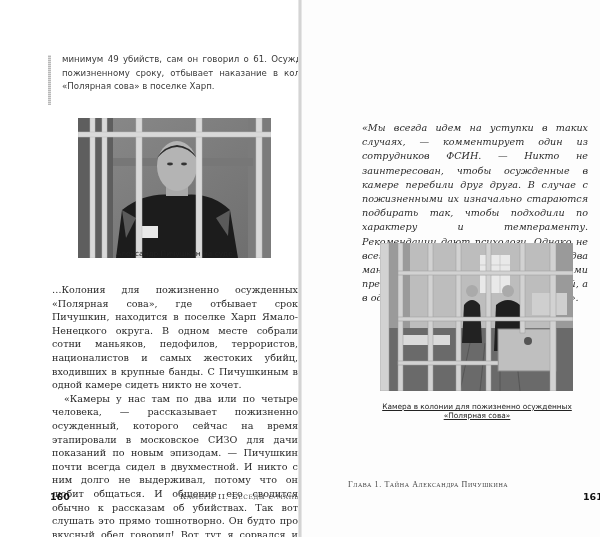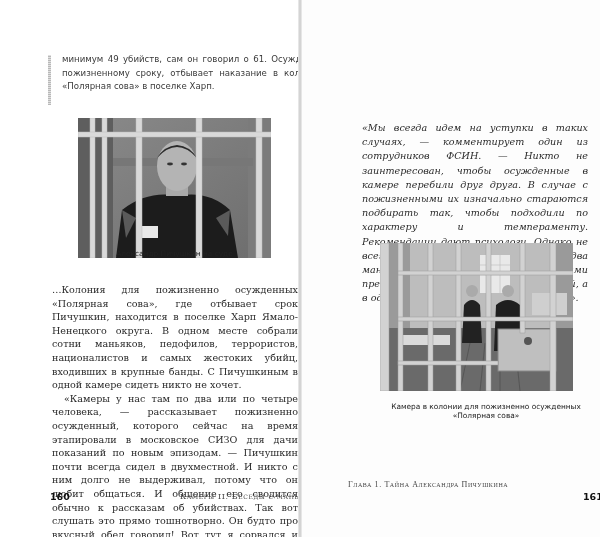--- a/index.html
+++ b/index.html
@@ -127,18 +127,18 @@
         <rect x="76" y="0" width="5" height="148"></rect>
         <rect x="106" y="0" width="5" height="148"></rect>
         <rect x="140" y="0" width="5" height="90"></rect>
         <rect x="170" y="0" width="6" height="148"></rect>
         <rect x="18" y="28" width="175" height="4"></rect>
         <rect x="18" y="74" width="175" height="4"></rect>
         <rect x="18" y="118" width="100" height="4"></rect>
       </g>
     </svg>
   </div>
-  <div class="caption" style="left:73px; top:402px; width:222px;">Камера в колонии для пожизненно осужденных «Полярная сова»</div>
+  <div class="caption" style="left:64px; top:402px; width:222px;text-decoration:underline;">Камера в колонии для пожизненно осужденных «Полярная сова»</div>
 
 
   <div class="running-head" style="left:46px; top:480px;font-family:Liberation Serif, serif;">Глава 1. Тайна Александра Пичушкина</div>
   <div class="folio" style="left:281px; top:491px;">161</div>
 </div>
 
 </body></html>

